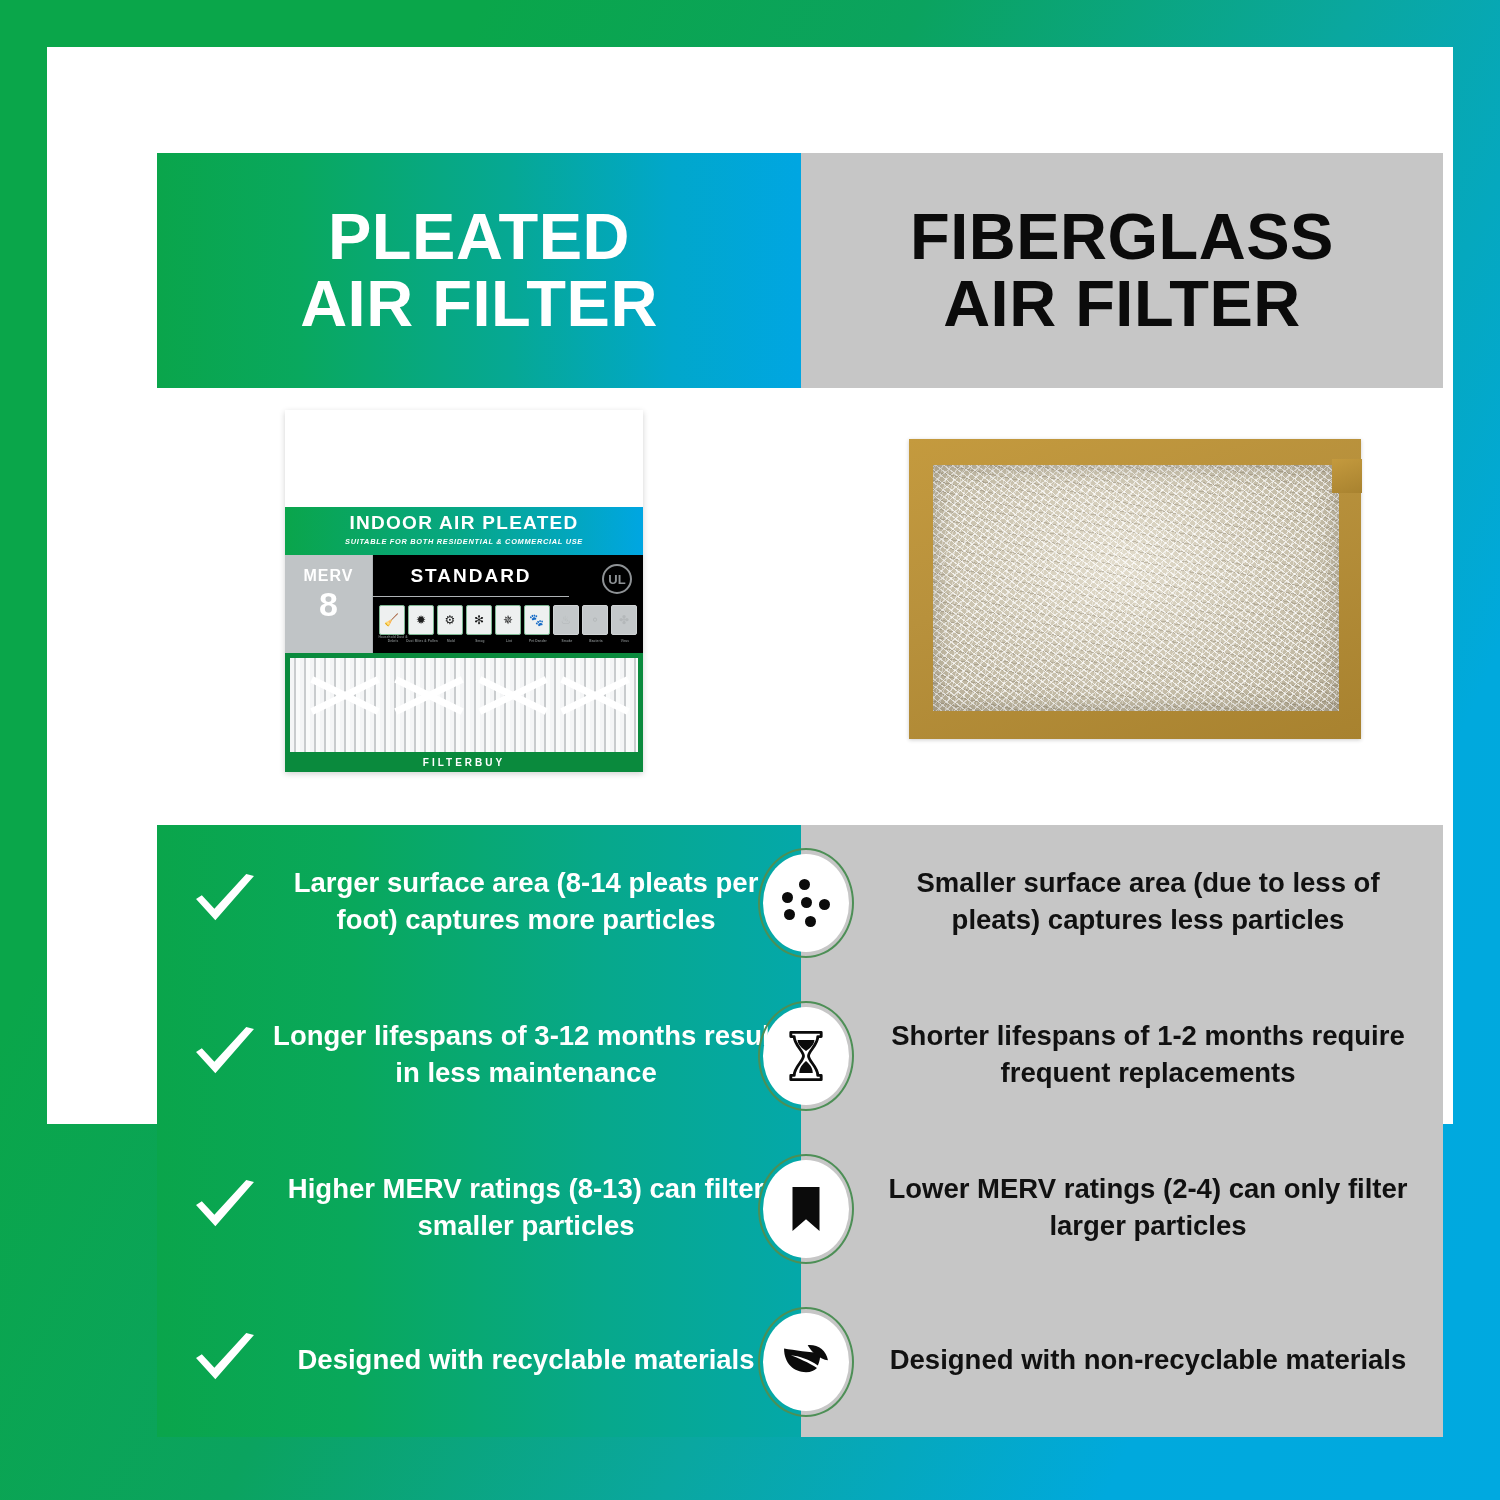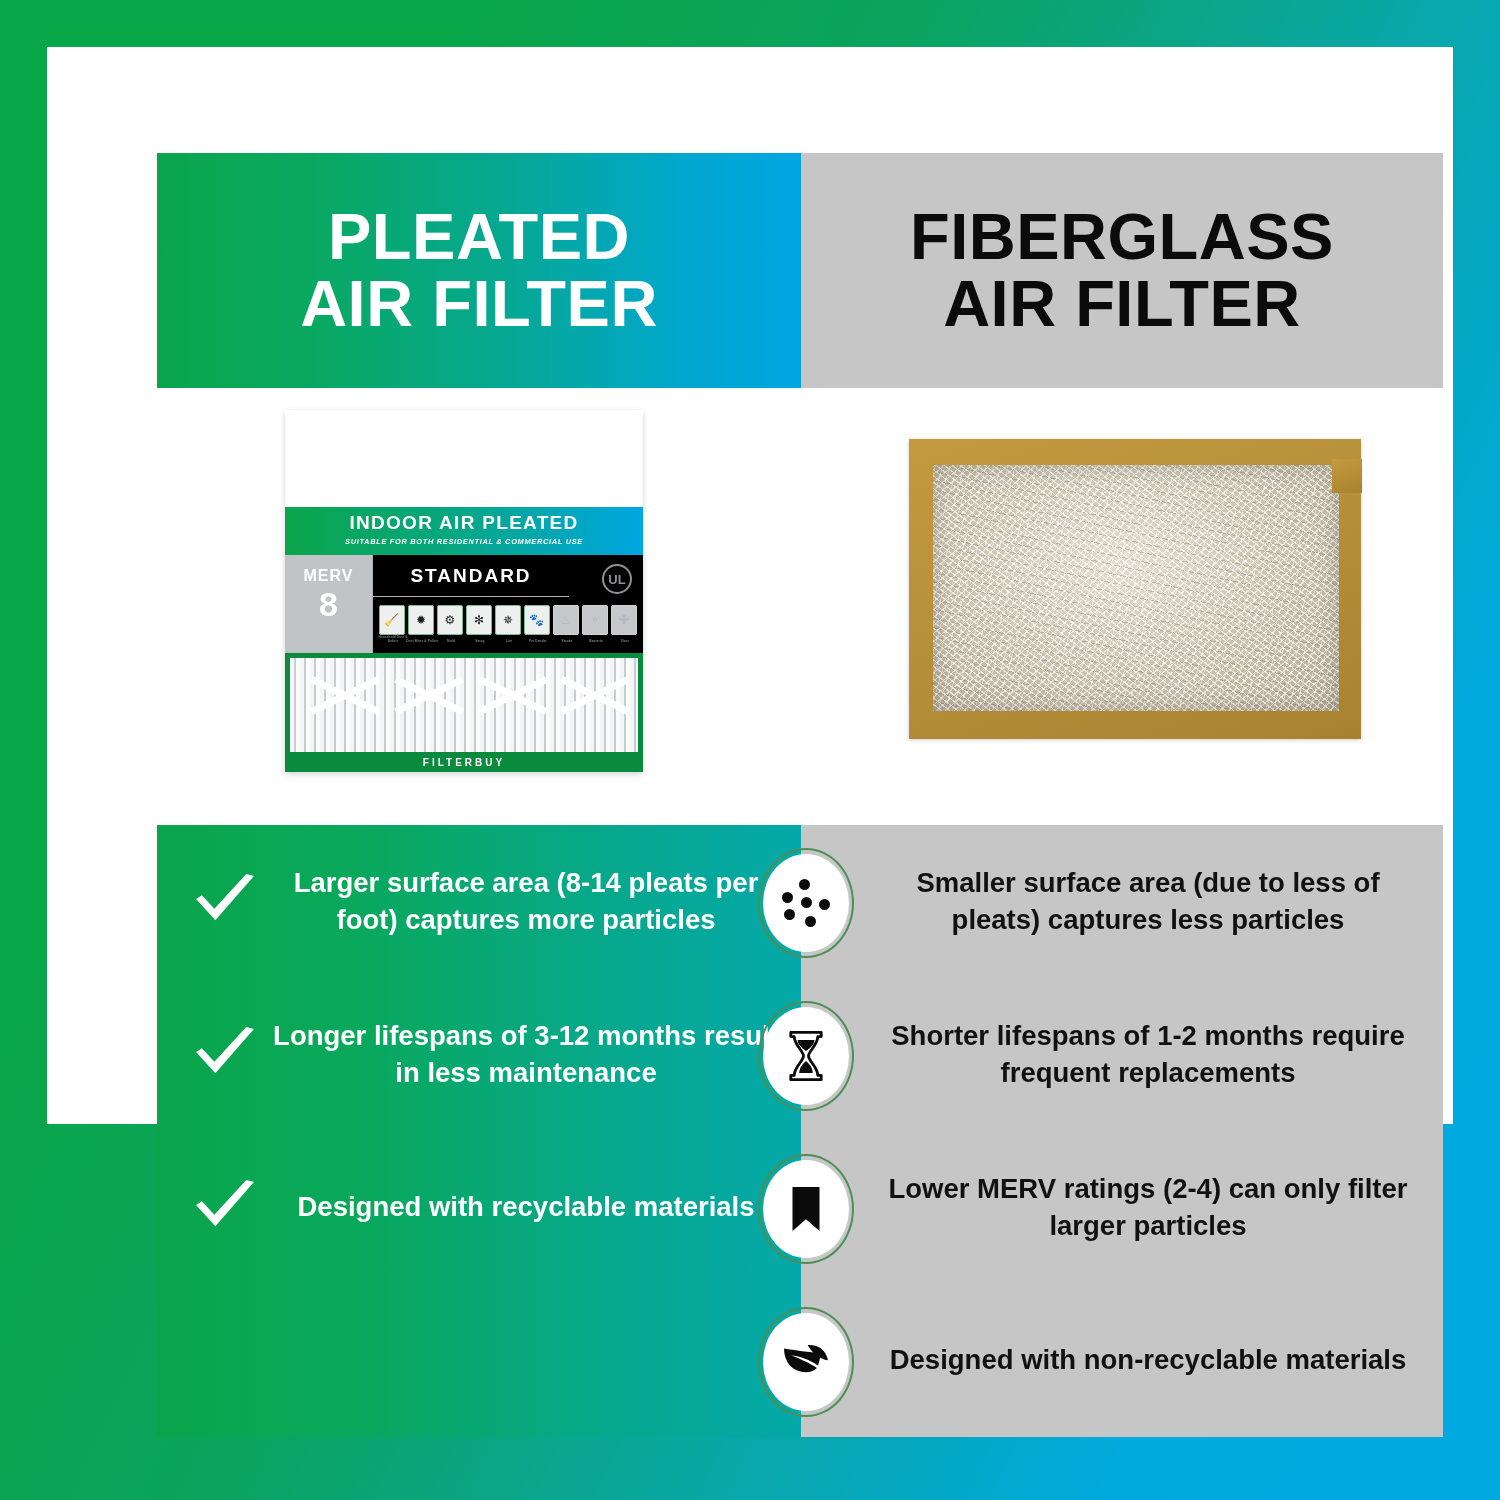--- a/index.html
+++ b/index.html
@@ -366,20 +366,28 @@
               </svg>
             </div>
             <div class="ftext-l">Longer lifespans of 3-12 months result in less maintenance</div>
           </div>
           <div class="frow">
             <div class="check">
               <svg viewBox="0 0 64 58">
                 <path d="M2 26 L22 48 L62 2 L54 0 L21 36 L8 22 Z" fill="#ffffff"></path>
               </svg>
             </div>
+            <div class="ftext-l">Higher MERV ratings (8-13) can filter smaller particles</div>
+          </div>
+          <div class="frow">
+            <div class="check">
+              <svg viewBox="0 0 64 58">
+                <path d="M2 26 L22 48 L62 2 L54 0 L21 36 L8 22 Z" fill="#ffffff"></path>
+              </svg>
+            </div>
             <div class="ftext-l">Designed with recyclable materials</div>
           </div>
         </div>
       <div id="feat-right">
           <div class="frow">
             <div class="ftext-r">Smaller surface area (due to less of pleats) captures less particles</div>
           </div>
           <div class="frow">
             <div class="ftext-r">Shorter lifespans of 1-2 months require frequent replacements</div>
           </div>

